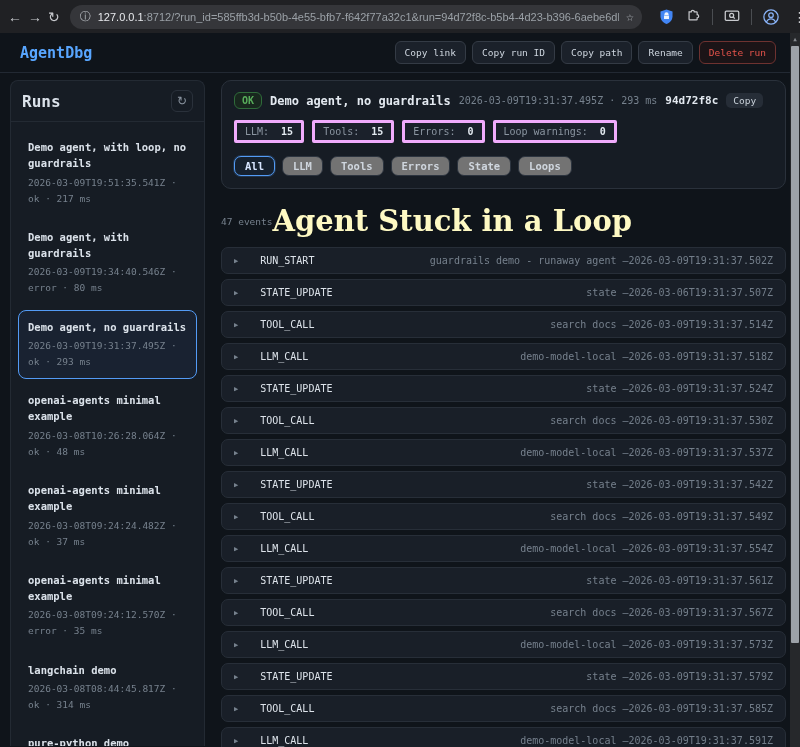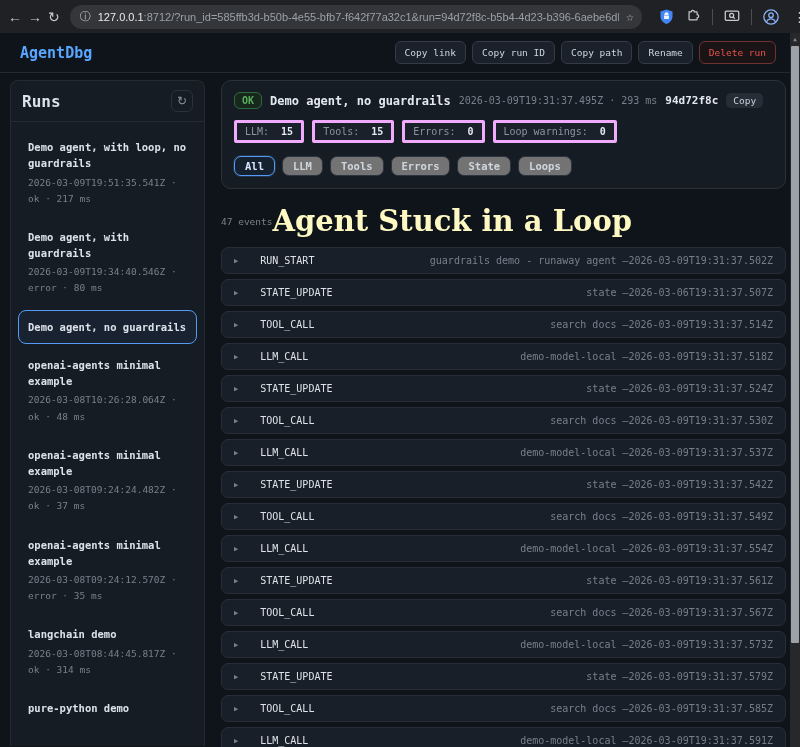--- a/index.html
+++ b/index.html
@@ -168,20 +168,21 @@
           <div class="run-meta">2026-03-09T19:51:35.541Z · ok · 217 ms</div>
         </div>
 
         <div class="run-item">
           <div class="run-name">Demo agent, with guardrails</div>
           <div class="run-meta">2026-03-09T19:34:40.546Z · error · 80 ms</div>
         </div>
 
         <div class="run-item selected">
           <div class="run-name">Demo agent, no guardrails</div>
+          <div class="run-meta">2026-03-09T19:31:37.495Z · ok · 293 ms</div>
         </div>
 
         <div class="run-item">
           <div class="run-name">openai-agents minimal example</div>
           <div class="run-meta">2026-03-08T10:26:28.064Z · ok · 48 ms</div>
         </div>
 
         <div class="run-item">
           <div class="run-name">openai-agents minimal example</div>
           <div class="run-meta">2026-03-08T09:24:24.482Z · ok · 37 ms</div>

